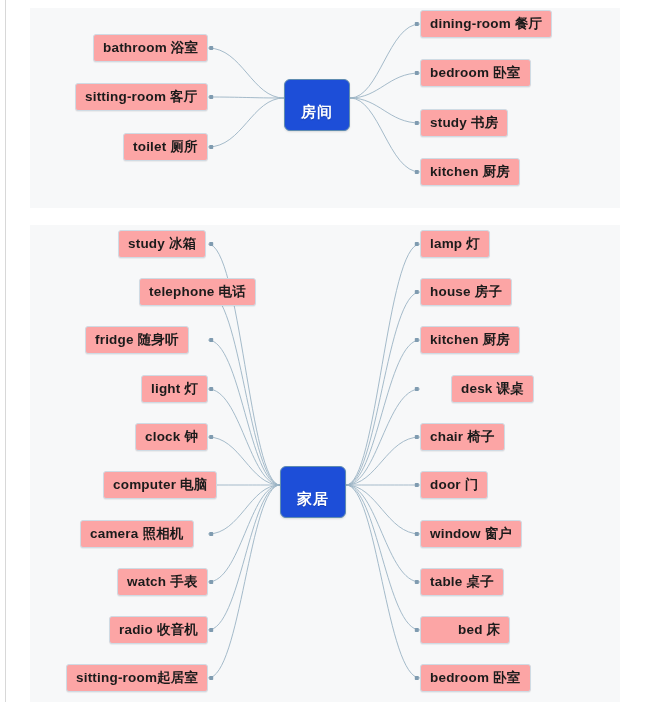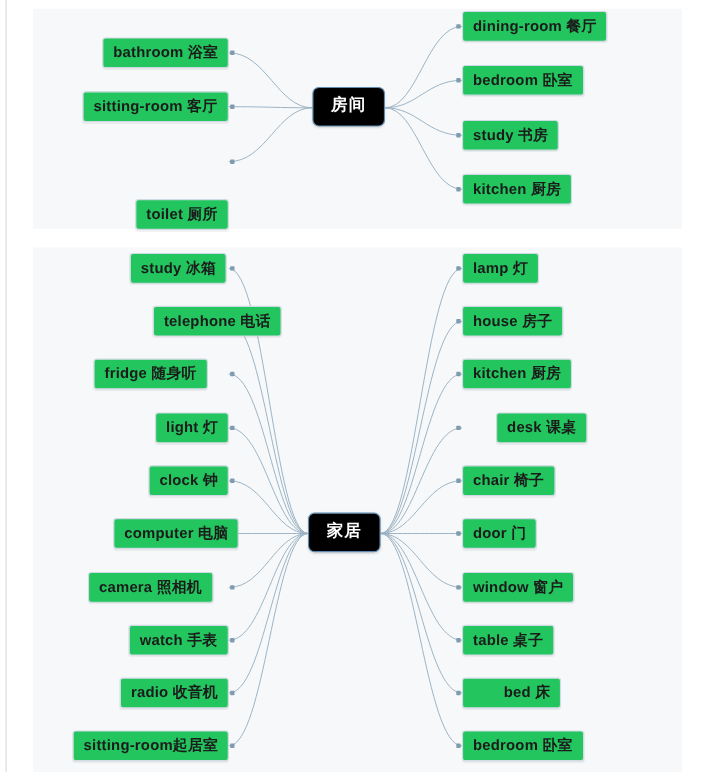--- a/index.html
+++ b/index.html
@@ -64,48 +64,48 @@
     stroke-width: 0.9;
   }
   .wire-dot {
     fill: #7f9bb0;
   }
 
   
   .node {
     position: absolute;
     box-sizing: border-box;
-    background: #22c55e;
+    background: #fca5a5;
     border: 1px solid #cfdbe4;
     border-radius: 3px;
     color: #1b1b1b;
     font-size: 13.5px;
     font-weight: bold;
     line-height: 1;
     letter-spacing: 0.2px;
     padding: 6px 9px 7px 9px;
     white-space: nowrap;
     box-shadow: 0 1px 1px rgba(0,0,0,0.06);
   }
   .node.right-col { text-align: left; }
   .node.left-col  { text-align: left; }
 
   
   .hub {
     position: absolute;
     box-sizing: border-box;
-    background: #000000;
+    background: #1d4ed8;
     border: 1px solid #5f8cb0;
     border-radius: 6px;
     color: #ffffff;
     font-size: 15px;
     font-weight: bold;
     line-height: 1;
     letter-spacing: 1px;
-    padding: 8px 16px 11px 16px;
+    padding: 24px 16px 11px 16px;
     white-space: nowrap;
     text-shadow: 0 1px 1px rgba(0,0,0,0.18);
     box-shadow: 0 1px 2px rgba(0,0,0,0.12);
   }
 </style>
 </head>
 <body>
 
 <div id="canvas">
 
@@ -168,21 +168,21 @@
       <path class="wire" d="M 346 485 C 377.08 485 386.7 630 420 630"></path>
       <rect class="wire-dot" x="414.8" y="628" width="4" height="4" rx="0.8"></rect>
       <path class="wire" d="M 346 485 C 377.08 485 386.7 678 420 678"></path>
       <rect class="wire-dot" x="414.8" y="676" width="4" height="4" rx="0.8"></rect>
     </svg>
 
   <div id="node-layer">
       <div class="hub" style="visibility: visible; left: 284px; top: 79px;">房间</div>
       <div class="node left-col" style="visibility: visible; top: 33.5px; left: 93px;">bathroom  浴室</div>
       <div class="node left-col" style="visibility: visible; top: 82.5px; left: 75px;">sitting-room  客厅</div>
-      <div class="node left-col" style="visibility: visible; top: 132.5px; left: 123px; margin-top: 48px;">toilet   厕所</div>
+      <div class="node left-col" style="visibility: visible; top: 132.5px; left: 123px;">toilet   厕所</div>
       <div class="node right-col" style="visibility: visible; top: 9.5px; left: 420px;">dining-room  餐厅</div>
       <div class="node right-col" style="visibility: visible; top: 58.5px; left: 420px;">bedroom   卧室</div>
       <div class="node right-col" style="visibility: visible; top: 108.5px; left: 420px;">study     书房</div>
       <div class="node right-col" style="visibility: visible; top: 157.5px; left: 420px;">kitchen    厨房</div>
       <div class="hub" style="visibility: visible; left: 280px; top: 466px;">家居</div>
       <div class="node left-col" style="visibility: visible; top: 229.5px; left: 118px;">study  冰箱</div>
       <div class="node left-col" style="visibility: visible; top: 277.5px; left: 91px; margin-left: 48px;">telephone  电话</div>
       <div class="node left-col" style="visibility: visible; top: 325.5px; left: 85px;">fridge  随身听</div>
       <div class="node left-col" style="visibility: visible; top: 374.5px; left: 141px;">light  灯</div>
       <div class="node left-col" style="visibility: visible; top: 422.5px; left: 135px;">clock  钟</div>

